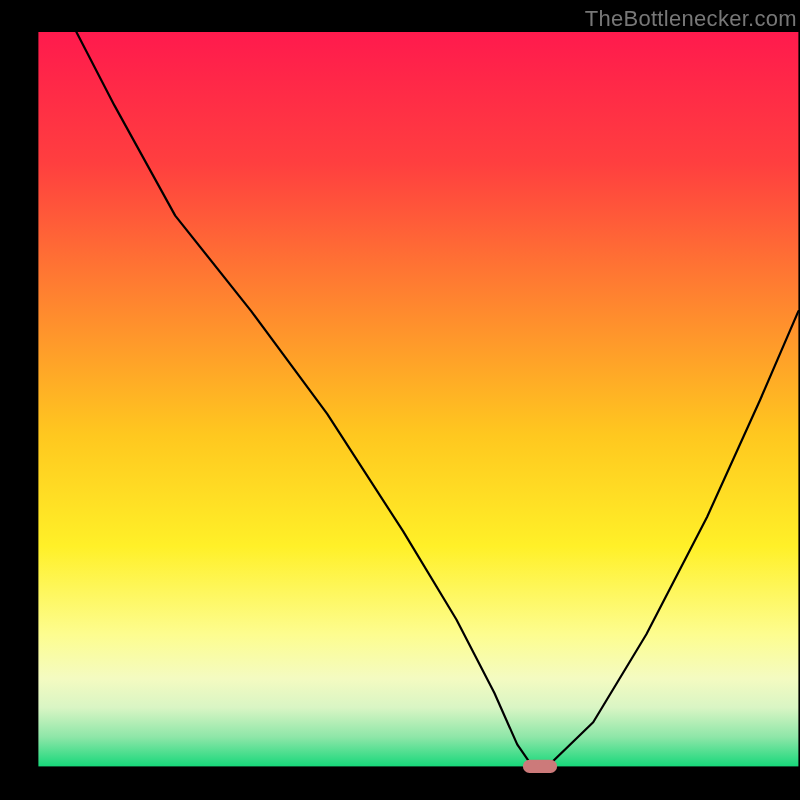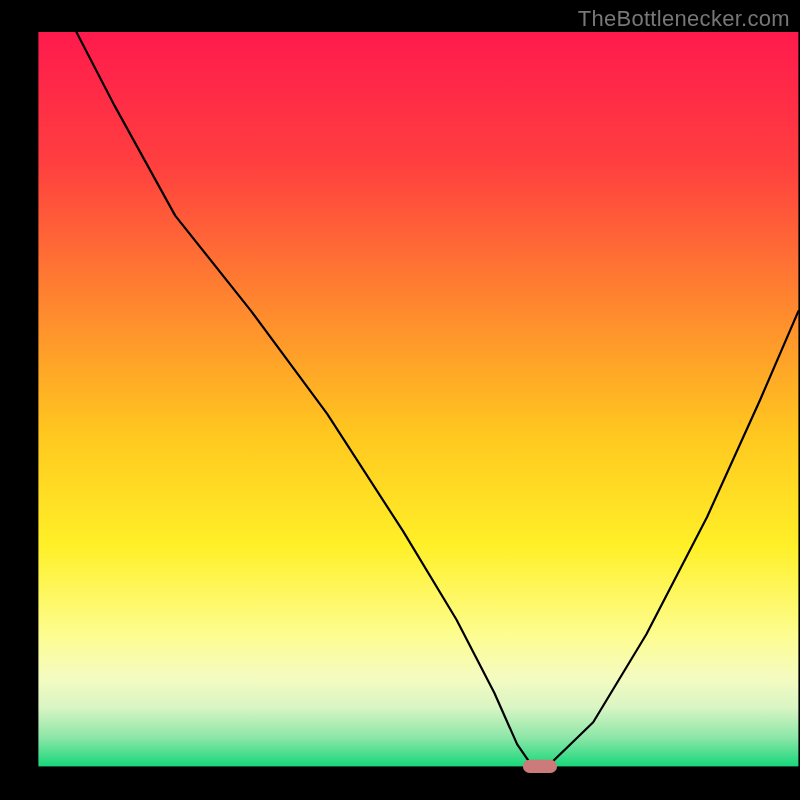--- a/index.html
+++ b/index.html
@@ -12,21 +12,21 @@
     font-family: Arial, Helvetica, sans-serif;
   }
   .container {
     position: relative;
     width: 800px;
     height: 800px;
   }
   .attribution {
     position: absolute;
     top: 6px;
-    right: 10px;
+    right: 3px;
     color: #777;
     font-size: 22px;
     font-weight: 500;
     z-index: 10;
     letter-spacing: 0.3px;
     text-align: center;
   }
   svg {
     display: block;
   }

